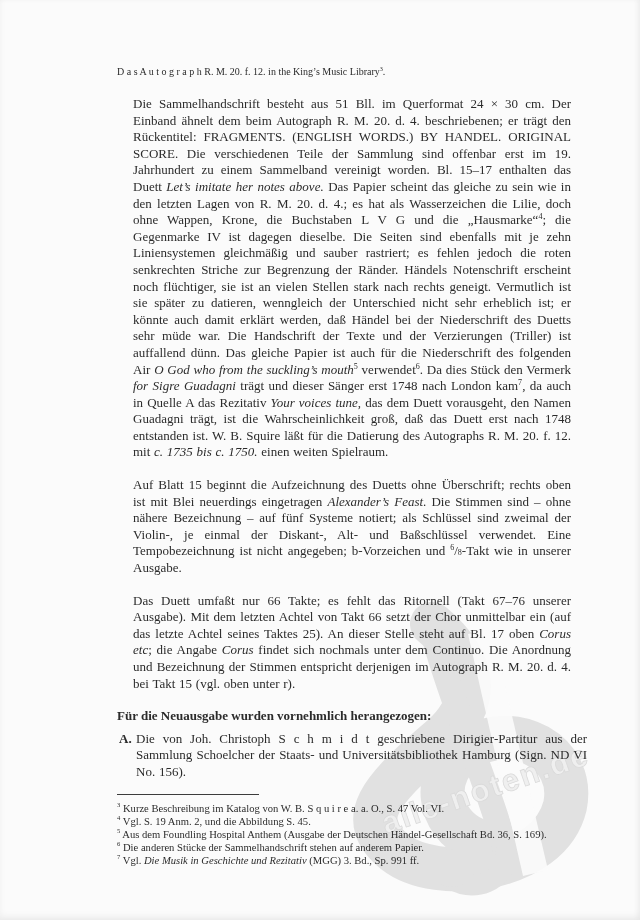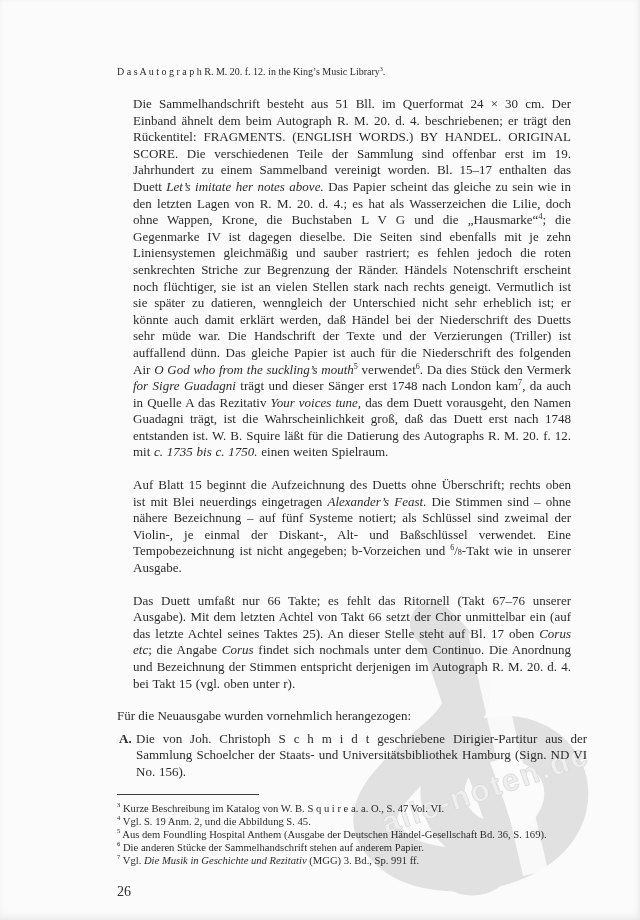--- a/index.html
+++ b/index.html
@@ -33,20 +33,21 @@
     line-height: 16.6px;
     text-align: justify;
     word-spacing: 0.5px;
   }
   sup { font-size: 0.62em; line-height: 0; vertical-align: super; }
   sub { font-size: 0.62em; line-height: 0; vertical-align: baseline; }
   .intro {
     margin: 16px 0 0 0;
     font-size: 13px;
     line-height: 16.6px;
+    font-weight: bold;
   }
   .list-item {
     position: relative;
     margin-top: 6px;
     padding-left: 19px;
     font-size: 13px;
     line-height: 16.6px;
     text-align: justify;
     word-spacing: 0.5px;
   }
@@ -106,16 +107,15 @@
     <div class="footnote-rule"></div>
 
     <div>
         <div class="footnote"><sup>3</sup> <span>Kurze Beschreibung im Katalog von W. B. S q u i r e  a. a. O., S. 47 Vol. VI.</span></div>
         <div class="footnote"><sup>4</sup> <span>Vgl. S. 19 Anm. 2, und die Abbildung S. 45.</span></div>
         <div class="footnote"><sup>5</sup> <span>Aus dem Foundling Hospital Anthem (Ausgabe der Deutschen Händel-Gesellschaft Bd. 36, S. 169).</span></div>
         <div class="footnote"><sup>6</sup> <span>Die anderen Stücke der Sammelhandschrift stehen auf anderem Papier.</span></div>
         <div class="footnote"><sup>7</sup> <span>Vgl. </span><i>Die Musik in Geschichte und Rezitativ</i><span> (MGG) 3. Bd., Sp. 991 ff.</span></div>
       </div>
 
-    <div class="page-number">26</div>
 
   </div>
 </div>
 
 </body></html>

